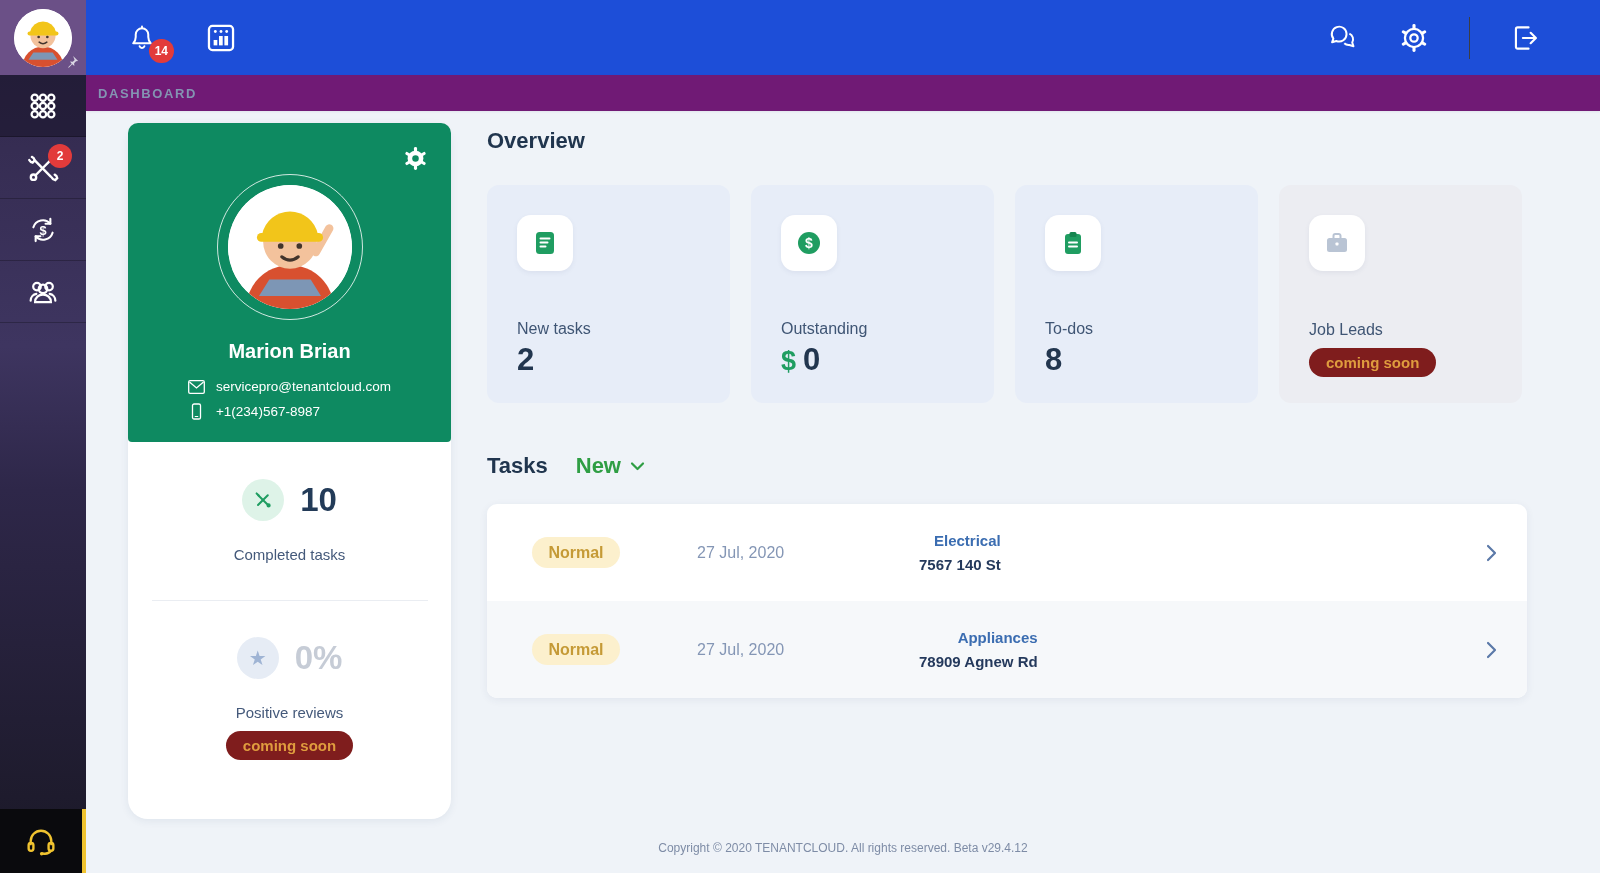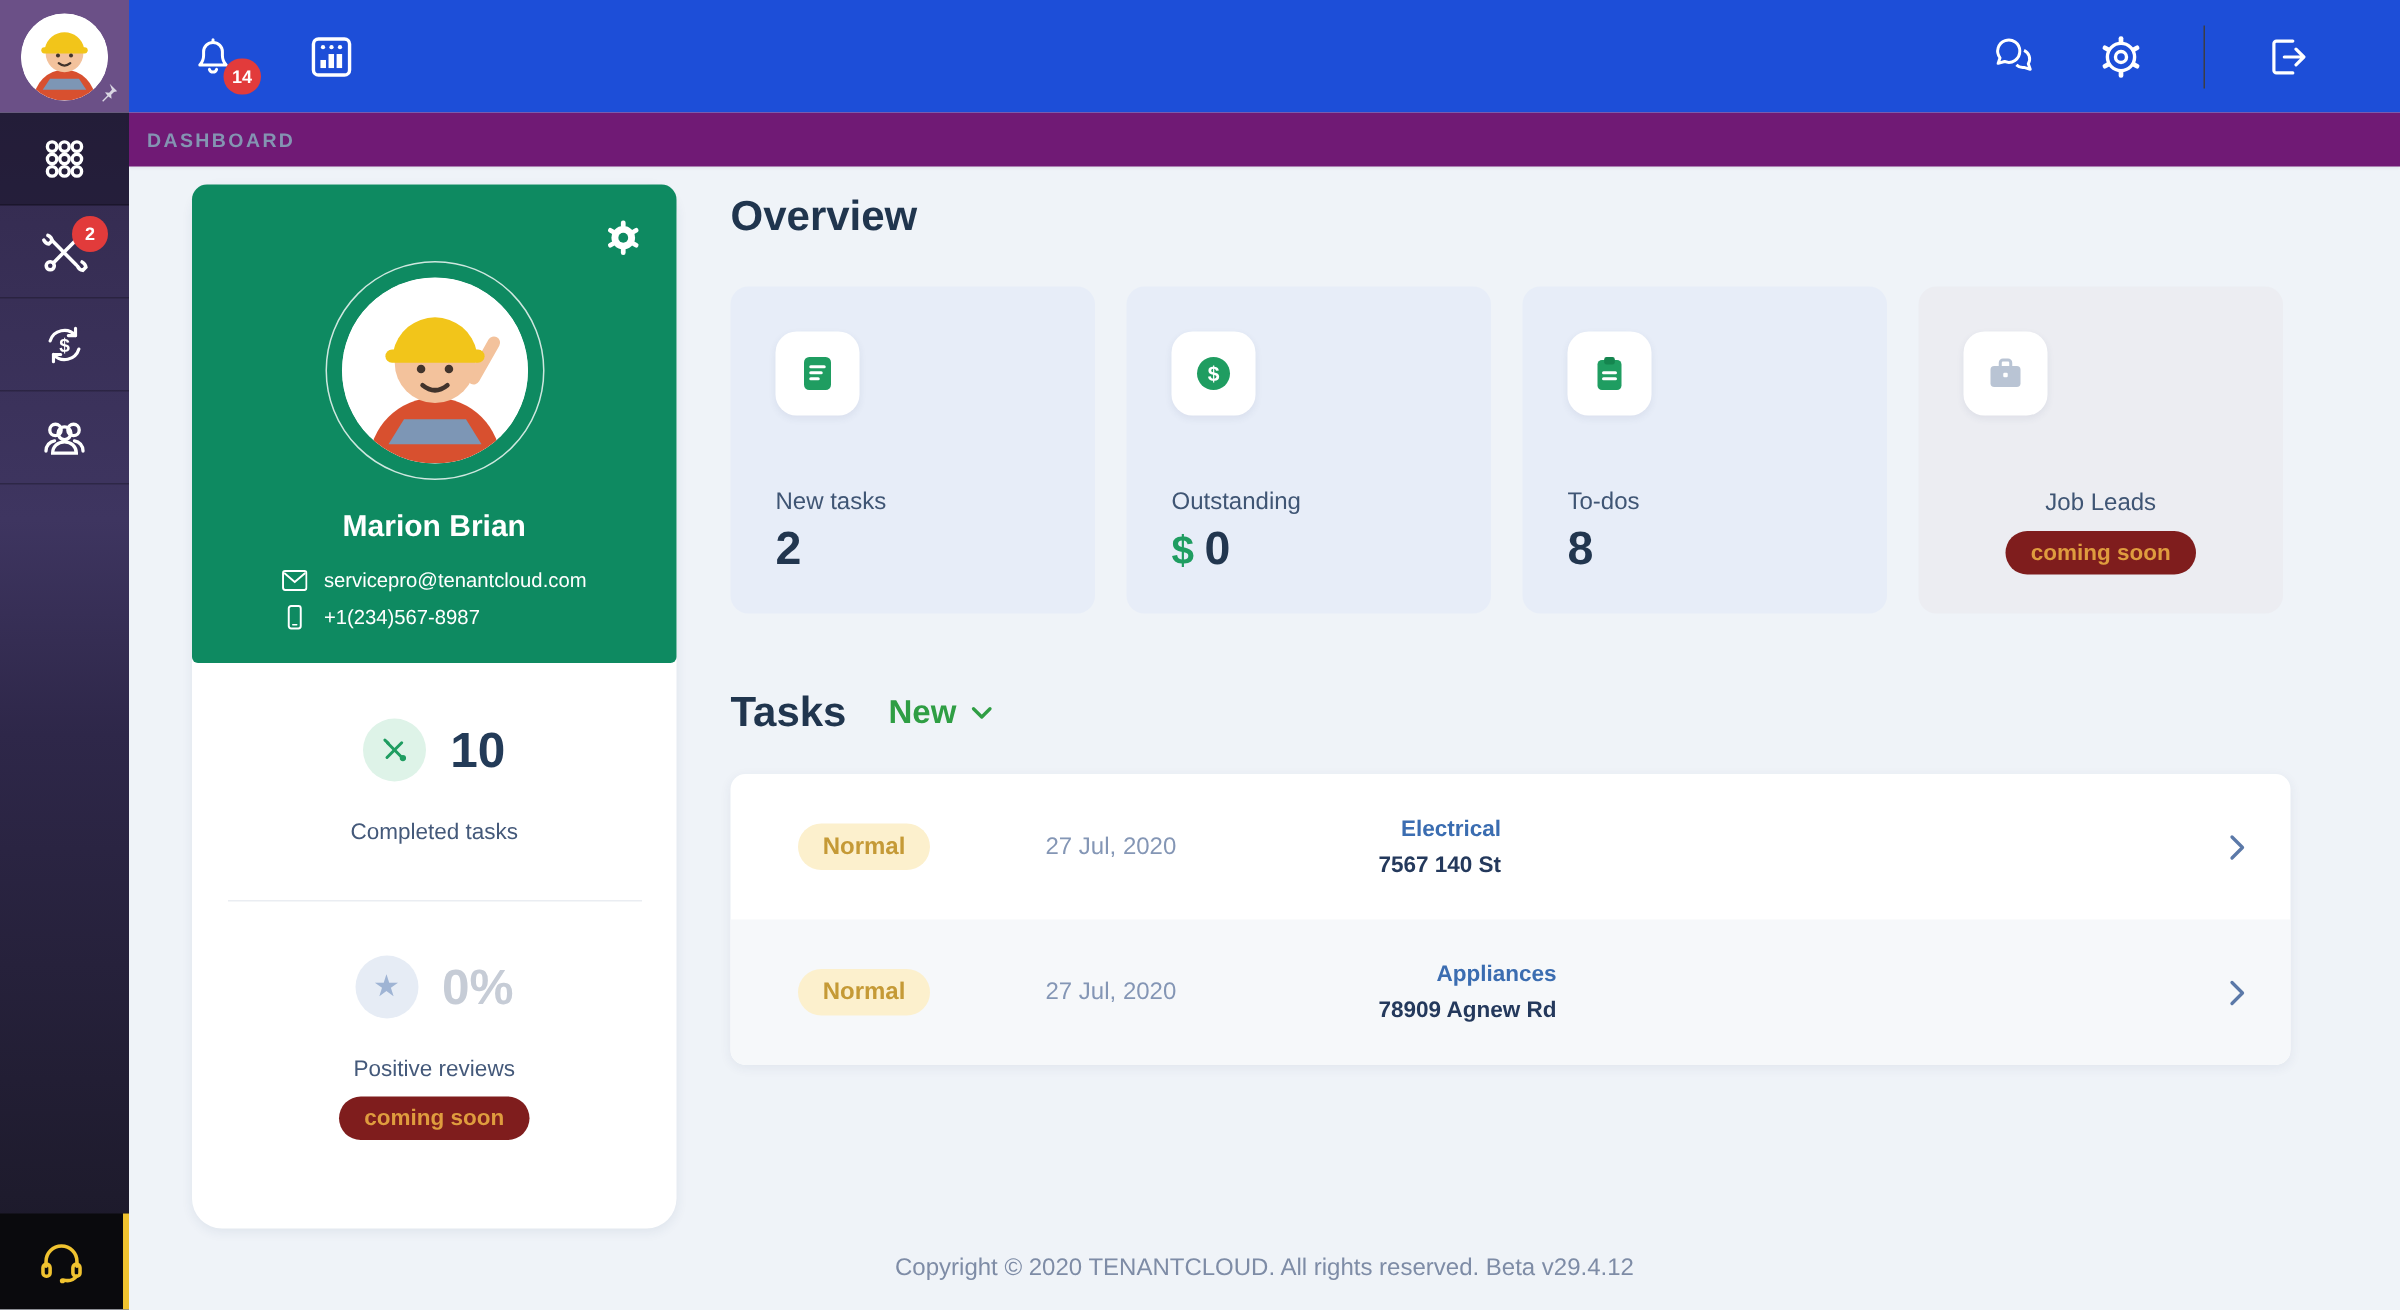--- a/index.html
+++ b/index.html
@@ -79,27 +79,27 @@
   .stat-value { font-size:33px; font-weight:bold; color:#233b58; }
   .stat-value.muted { color:#c6ccd6; }
   .stat-label { text-align:center; color:#44597a; font-size:15px; margin-top:25px; }
   .stat-divider { width:276px; height:1px; background:#eaedf2; margin:37px auto 36px; }
   .pill { display:inline-block; background:#7f1d1d; color:#df9c3e; font-weight:bold;
     font-size:15px; padding:6px 17px; border-radius:16px; }
   .pill-wrap { text-align:center; margin-top:10px; }
 
   
   .main-col { width:1040px; flex:none; }
-  .section-title { font-size:28px; font-weight:bold; color:#20354e; }
+  .section-title { font-size:22px; font-weight:bold; color:#20354e; }
   .overview-title { margin-top:5px; }
 
   .cards-row { display:flex; gap:21px; margin-top:31px; }
   .stat-card { width:243px; height:218px; border-radius:12px; background:#e7edf8;
     padding:30px 30px 26px; display:flex; flex-direction:column; }
-  .stat-card.gray { background:#ecedf2;text-align:center; }
+  .stat-card.gray { background:#ecedf2; }
   .icon-tile { width:56px; height:56px; background:#fff; border-radius:14px; flex:none;
     display:flex; align-items:center; justify-content:center;
     box-shadow:0 2px 5px rgba(50,70,110,.07); }
   .card-bottom { margin-top:auto; }
   .card-label { color:#3f5574; font-size:16px; }
   .card-value { font-size:31px; font-weight:bold; color:#22364f; margin-top:5px; line-height:1.1; }
   .card-value .cur { color:#1f9d61; font-size:27px; margin-right:7px; }
   .card-badge { margin-top:9px; }
 
   
@@ -115,21 +115,21 @@
     color:#c59a36; font-weight:bold; font-size:16px; flex:none;
     display:flex; align-items:center; justify-content:center; }
   .task-date { color:#8496b5; font-size:16px; margin-left:77px; width:112px; flex:none; }
   .task-info { margin-left:110px;text-align:right; }
   .task-cat { color:#3b6db1; font-size:15px; font-weight:bold; }
   .task-addr { color:#24395c; font-size:15px; font-weight:bold; margin-top:7px; }
   .task-chev { margin-left:auto; display:flex; }
 
   
   .footer { position:absolute; left:0; right:0; bottom:18px; text-align:center;
-    color:#7e8ca6; font-size:16px; }
+    color:#7e8ca6; font-size:12px; }
 
   svg { display:block; }
 </style>
 </head>
 <body>
 
 <div class="avatar-cell">
   <div class="ava">
     <svg width="58" height="58" viewBox="0 0 24 24">
       <circle cx="12" cy="12" r="12" fill="#fff"></circle>

